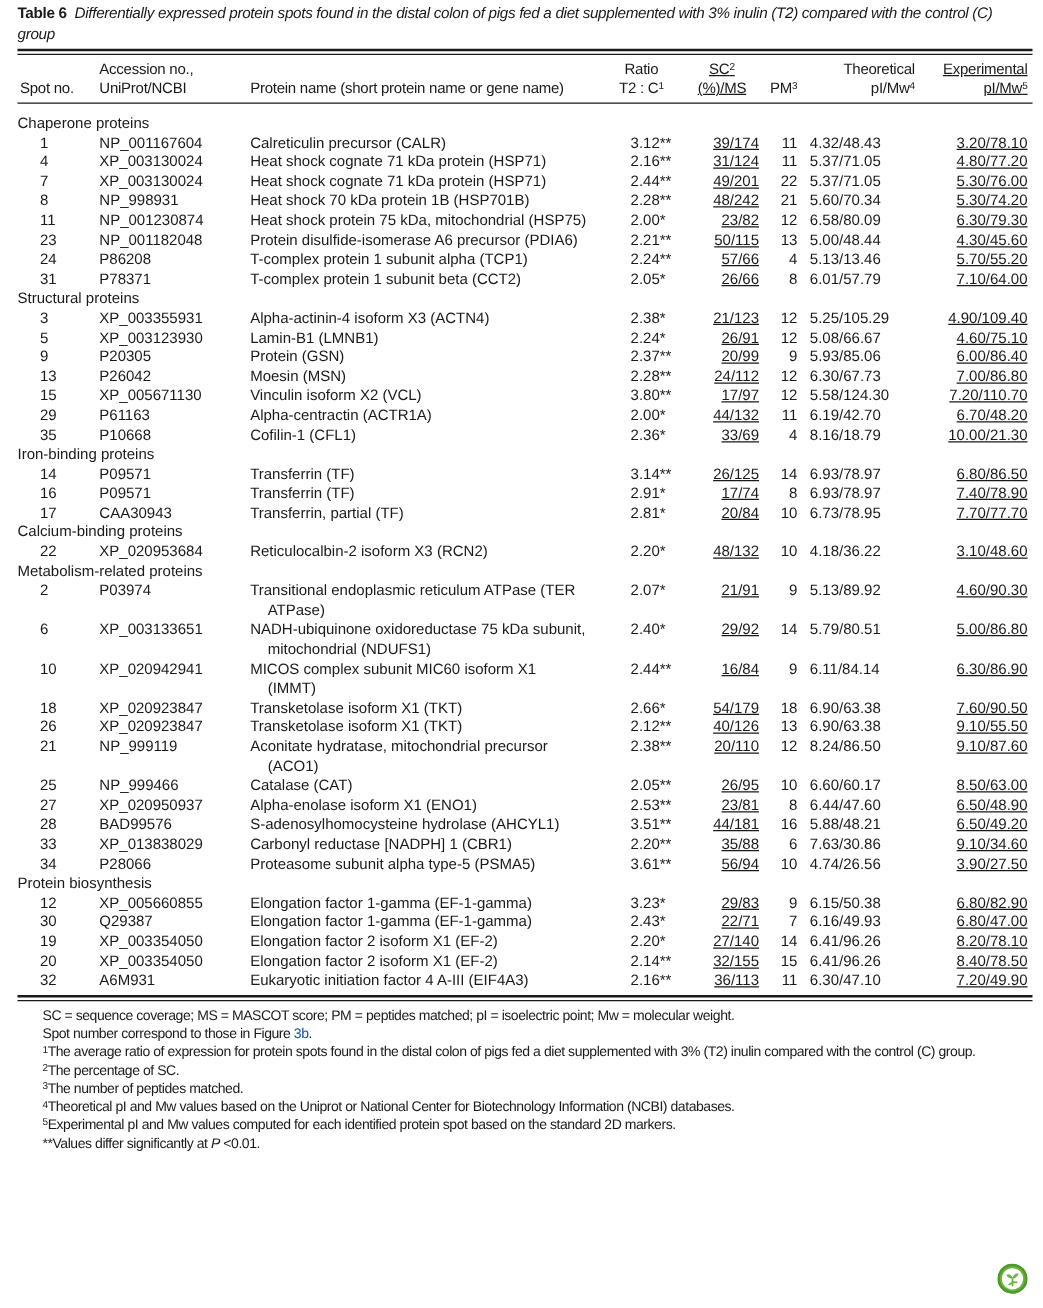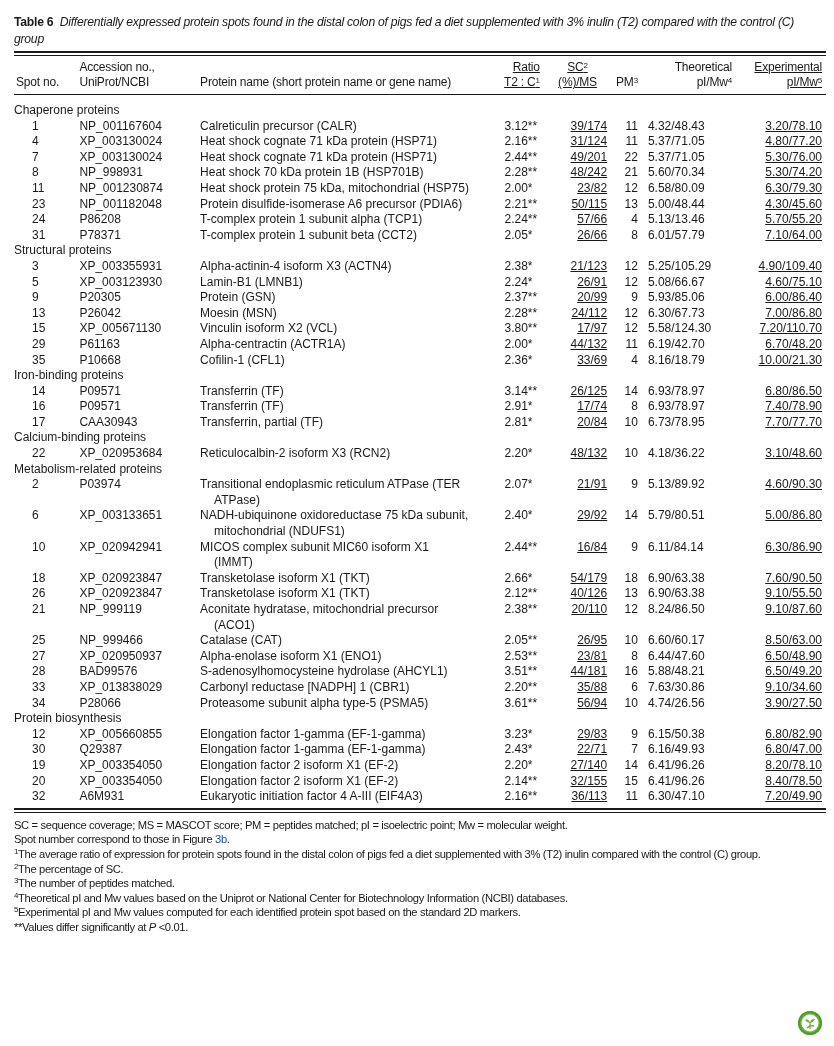--- a/index.html
+++ b/index.html
@@ -1,21 +1,21 @@
 <!DOCTYPE html>
 <html><head>
 <meta charset="utf-8">
 <style>
   html, body { margin: 0; padding: 0; background: #ffffff; }
   body {
     width: 834px; height: 1046px; position: relative; overflow: hidden;
     font-family: "Liberation Sans", "DejaVu Sans", sans-serif;
     color: #1a1a1a; font-size: 12px;
   }
-  .page { position: absolute; left: 14px; top: 14px; width: 812px; }
+  .page { position: absolute; left: 14px; top: 2px; width: 812px; }
   .caption { font-size: 12.2px; line-height: 17px; letter-spacing: -0.25px; }
   .caption .label { font-weight: bold; font-style: normal; }
   .caption .text { font-style: italic; }
   .rule-double { border-top: 2px solid #1a1a1a; margin-top: 3px; height: 2px; border-bottom: 1px solid #1a1a1a; }
   .rule-single { border-top: 1px solid #1a1a1a; }
   table { border-collapse: collapse; width: 812px; table-layout: fixed; }
   th, td { padding: 0; vertical-align: top; font-weight: normal; white-space: nowrap; }
   thead th { font-size: 12px; line-height: 15px; padding-top: 4px; padding-bottom: 4px; vertical-align: bottom; letter-spacing: -0.2px; margin-top: 48px; }
   tbody td { font-size: 12px; line-height: 15.6px; }
   .col-spot { width: 64px; }
@@ -24,32 +24,32 @@
   .col-ratio { width: 60px; }
   .col-sc { width: 62px; }
   .col-pm { width: 30px; }
   .col-theo { width: 90px; }
   .col-exp { width: 90px; }
   .c-spot { text-align: left; padding-left: 2px; }
   td.c-spot { padding-left: 18px; }
   .c-acc { text-align: left; }
   .c-name { text-align: left; white-space: normal; }
   .c-name .wrap-line { display: block; padding-left: 14px; }
-  th.c-ratio { text-align: right; padding-right: 8px; text-decoration: underline; }
+  th.c-ratio { text-align: center; padding-right: 8px; }
   td.c-ratio { text-align: left; padding-left: 18px; }
   .c-sc { text-align: right; padding-right: 4px; text-decoration: underline; }
   .c-pm { text-align: right; padding-right: 4px; }
   .c-theo { text-align: left; padding-left: 6px; }
   th.c-theo { text-align: right; padding-left: 0; padding-right: 2px; }
   .c-exp { text-align: right; padding-right: 4px; text-decoration: underline; }
   sup { font-size: 8px; vertical-align: top; position: relative; top: -2px; }
   tr.group td { padding-left: 0 !important; }
   tr.spacer td { height: 8px; }
   .footnotes { margin-top: 5px; font-size: 11.2px; line-height: 14.6px; letter-spacing: -0.35px; }
-  .footnotes .fn { display: block; }
+  .footnotes .fn { display: block; margin-left: 20px; }
   .footnotes a { color: #1a4fa0; text-decoration: none; }
   .logo {
     position: absolute; left: 798px; top: 1011px; width: 24px; height: 24px;
     border-radius: 50%; background: #6cb33f; box-shadow: inset 0 0 0 2px #4e9a2a;
   }
   .logo svg { position: absolute; left: 0; top: 0; }
 </style>
 </head>
 <body>
 

